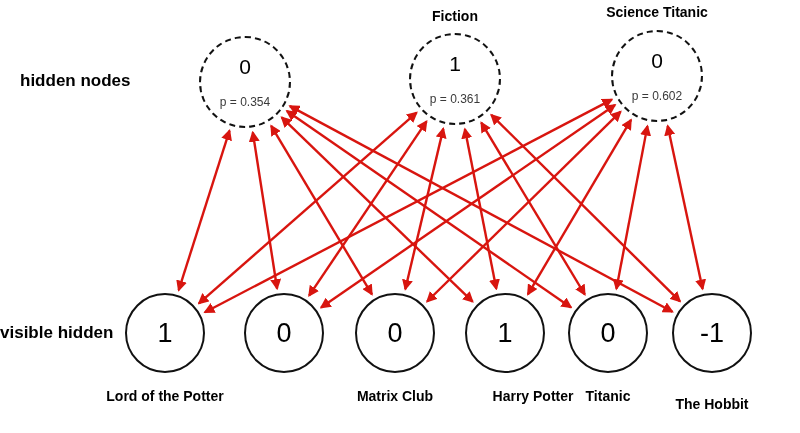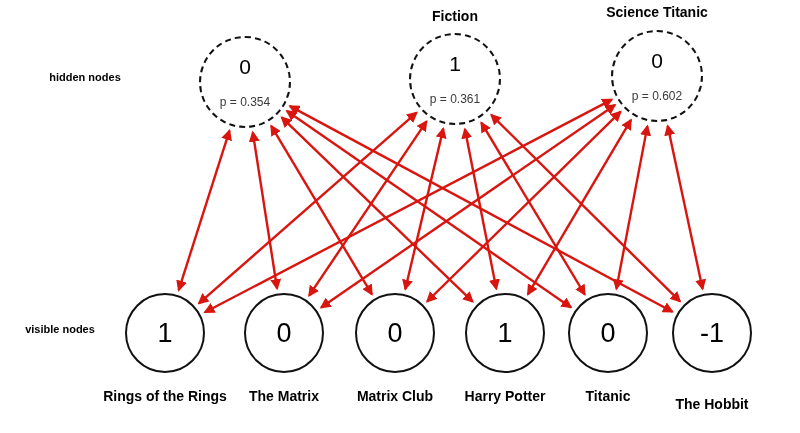--- a/index.html
+++ b/index.html
@@ -18,22 +18,22 @@
     overflow: hidden;
   }
   #edge-layer {
     position: absolute;
     left: 0;
     top: 0;
   }
   .side-label {
     position: absolute;
     font-weight: bold;
-    font-size: 11px;
-    text-align: center;
+    font-size: 17px;
+    text-align: left;
   }
   .node-title {
     position: absolute;
     width: 160px;
     text-align: center;
     font-weight: bold;
     font-size: 14px;
   }
   .hcircle {
     position: absolute;
@@ -105,21 +105,21 @@
       <line x1="491.3" y1="114.9" x2="680.0" y2="301.4" stroke="#d8150f" stroke-width="2.4" marker-start="url(#ah)" marker-end="url(#ah)"></line>
       <line x1="611.8" y1="99.6" x2="204.9" y2="312.2" stroke="#d8150f" stroke-width="2.4" marker-start="url(#ah)" marker-end="url(#ah)"></line>
       <line x1="615.0" y1="104.9" x2="321.1" y2="307.5" stroke="#d8150f" stroke-width="2.4" marker-start="url(#ah)" marker-end="url(#ah)"></line>
       <line x1="620.6" y1="111.7" x2="427.1" y2="301.5" stroke="#d8150f" stroke-width="2.4" marker-start="url(#ah)" marker-end="url(#ah)"></line>
       <line x1="631.0" y1="119.9" x2="527.9" y2="294.3" stroke="#d8150f" stroke-width="2.4" marker-start="url(#ah)" marker-end="url(#ah)"></line>
       <line x1="647.4" y1="126.1" x2="616.4" y2="288.8" stroke="#d8150f" stroke-width="2.4" marker-start="url(#ah)" marker-end="url(#ah)"></line>
       <line x1="667.7" y1="125.9" x2="702.6" y2="289.0" stroke="#d8150f" stroke-width="2.4" marker-start="url(#ah)" marker-end="url(#ah)"></line>
     </svg>
 
   <div class="side-label" style="left:20px; top:71px; width:130px;">hidden nodes</div>
-  <div class="side-label" style="left:0px; top:323px; width:120px;">visible nodes</div>
+  <div class="side-label" style="left:0px; top:323px; width:120px;">visible hidden</div>
 
   <div class="hcircle" style="left:199px; top:36px;">
     <div class="hval">0</div>
     <div class="hprob">p = 0.354</div>
   </div>
 
   <div class="node-title" style="left:375px; top:8px;">Fiction</div>
   <div class="hcircle" style="left:409px; top:33px;">
     <div class="hval">1</div>
     <div class="hprob">p = 0.361</div>
@@ -127,36 +127,35 @@
 
   <div class="node-title" style="left:577px; top:4px;">Science Titanic</div>
   <div class="hcircle" style="left:611px; top:30px;">
     <div class="hval">0</div>
     <div class="hprob">p = 0.602</div>
   </div>
 
   <div class="vcircle" style="left:125px; top:293px;">
     <div class="vval">1</div>
   </div>
-  <div class="vlabel" style="left:85px; top:388px;">Rings of the Rings</div>
+  <div class="vlabel" style="left:85px; top:388px;">Lord of the Potter</div>
 
   <div class="vcircle" style="left:244px; top:293px;">
     <div class="vval">0</div>
   </div>
-  <div class="vlabel" style="left:204px; top:388px;">The Matrix</div>
 
   <div class="vcircle" style="left:355px; top:293px;">
     <div class="vval">0</div>
   </div>
   <div class="vlabel" style="left:315px; top:388px;">Matrix Club</div>
 
   <div class="vcircle" style="left:465px; top:293px;">
     <div class="vval">1</div>
   </div>
-  <div class="vlabel" style="left:425px; top:388px;">Harry Potter</div>
+  <div class="vlabel" style="left:425px; top:388px;padding-left:28px;">Harry Potter</div>
 
   <div class="vcircle" style="left:568px; top:293px;">
     <div class="vval">0</div>
   </div>
   <div class="vlabel" style="left:528px; top:388px;">Titanic</div>
 
   <div class="vcircle" style="left:672px; top:293px;">
     <div class="vval">-1</div>
   </div>
   <div class="vlabel" style="left:632px; top:388px;margin-top:8px;">The Hobbit</div>

